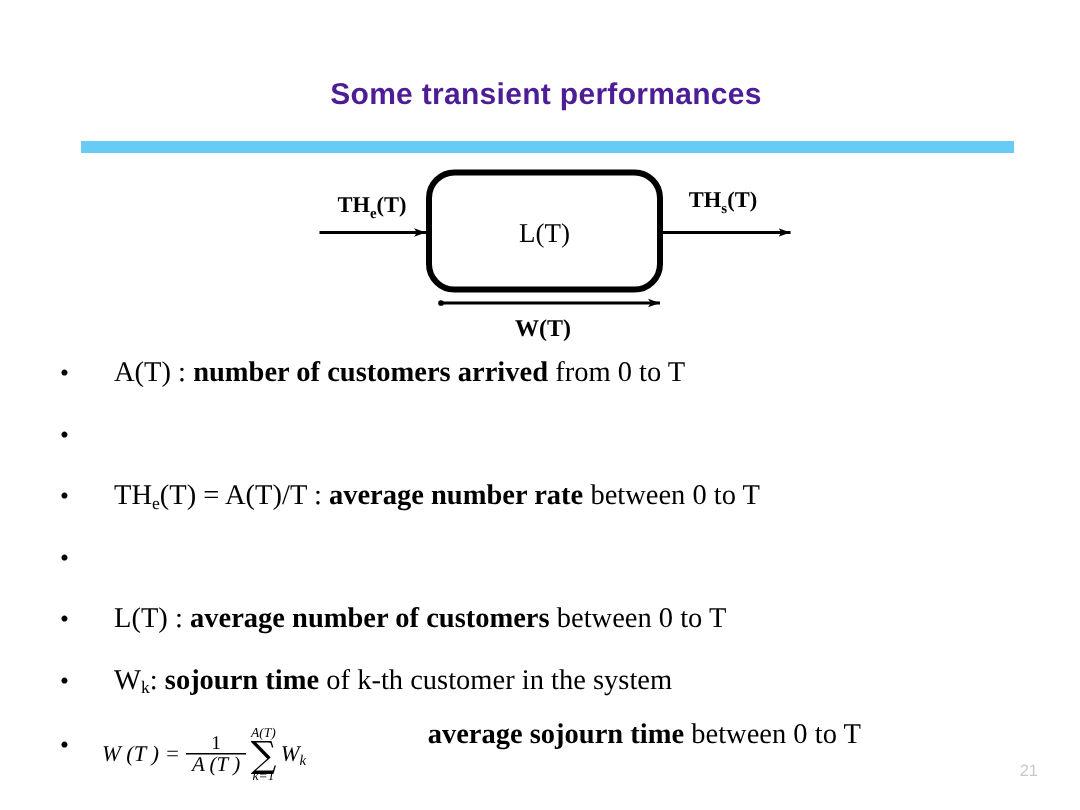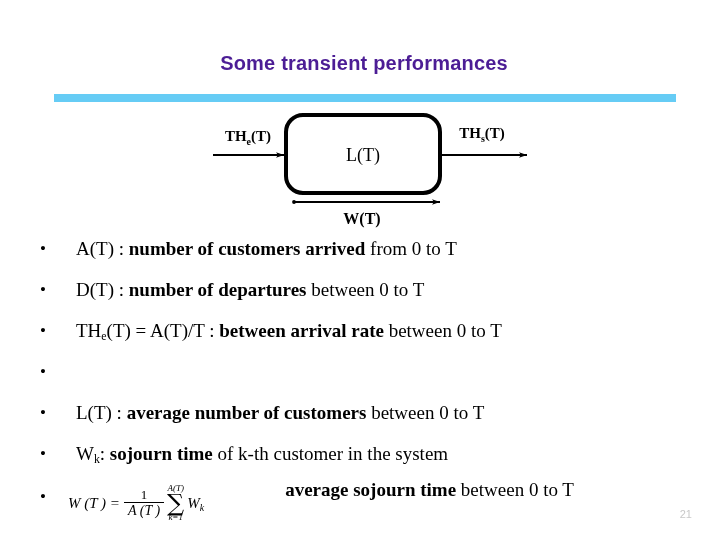--- a/index.html
+++ b/index.html
@@ -211,21 +211,21 @@
     <text x="58" y="29" text-anchor="middle" font-family="Liberation Serif, DejaVu Serif, serif" font-weight="bold" font-size="15" fill="#000">TH<tspan font-size="10" dy="4">e</tspan><tspan dy="-4">(T)</tspan></text>
 
     <text x="292" y="26" text-anchor="middle" font-family="Liberation Serif, DejaVu Serif, serif" font-weight="bold" font-size="15" fill="#000">TH<tspan font-size="10" dy="4">s</tspan><tspan dy="-4">(T)</tspan></text>
 
     <text x="172" y="112" text-anchor="middle" font-family="Liberation Serif, DejaVu Serif, serif" font-weight="bold" font-size="16" fill="#000">W(T)</text>
   </svg>
 </div>
 
 <div id="bullets">
     <div class="bullet-row"><span class="bullet-dot">•</span><span class="bullet-text"><span class="n">A(T) : </span><span class="b">number of customers arrived </span><span class="n">from 0 to T</span></span></div>
-    <div class="bullet-row"><span class="bullet-dot">•</span><span class="bullet-text"><span class="n">D(T) : </span><span class="b">number of departures </span><span class="n">between 0 to T</span></span></div>
-    <div class="bullet-row"><span class="bullet-dot">•</span><span class="bullet-text"><span class="n">TH</span><sub>e</sub><span class="n">(T) = A(T)/T : </span><span class="b">between arrival rate </span><span class="n">between 0 to T</span></span></div>
+    <div class="bullet-row"><span class="bullet-dot">•</span></div>
+    <div class="bullet-row"><span class="bullet-dot">•</span><span class="bullet-text"><span class="n">TH</span><sub>e</sub><span class="n">(T) = A(T)/T : </span><span class="b">average number rate </span><span class="n">between 0 to T</span></span></div>
     <div class="bullet-row"><span class="bullet-dot">•</span></div>
     <div class="bullet-row"><span class="bullet-dot">•</span><span class="bullet-text"><span class="n">L(T) : </span><span class="b">average number of customers </span><span class="n">between 0 to T</span></span></div>
     <div class="bullet-row"><span class="bullet-dot">•</span><span class="bullet-text"><span class="n">W</span><sub>k</sub><span class="n">:  </span><span class="b">sojourn time </span><span class="n">of k-th customer in the system</span></span></div>
     <div class="bullet-row eq-row"><span class="bullet-dot">•</span><span class="equation"><span class="eq-lhs">W (T ) =</span><span class="frac"><span class="num">1</span><span class="den">A (T )</span></span><span class="sigma"><span class="lim-top">A(T)</span><span class="sig-glyph">∑</span><span class="lim-bot">k=1</span></span><span class="eq-term">W<sub>k</sub></span></span><span class="eq-caption"><span class="b">average sojourn time </span><span class="n">between 0 to T</span></span></div>
   </div>
 
 <div id="page-number">21</div>
 
 </body></html>

